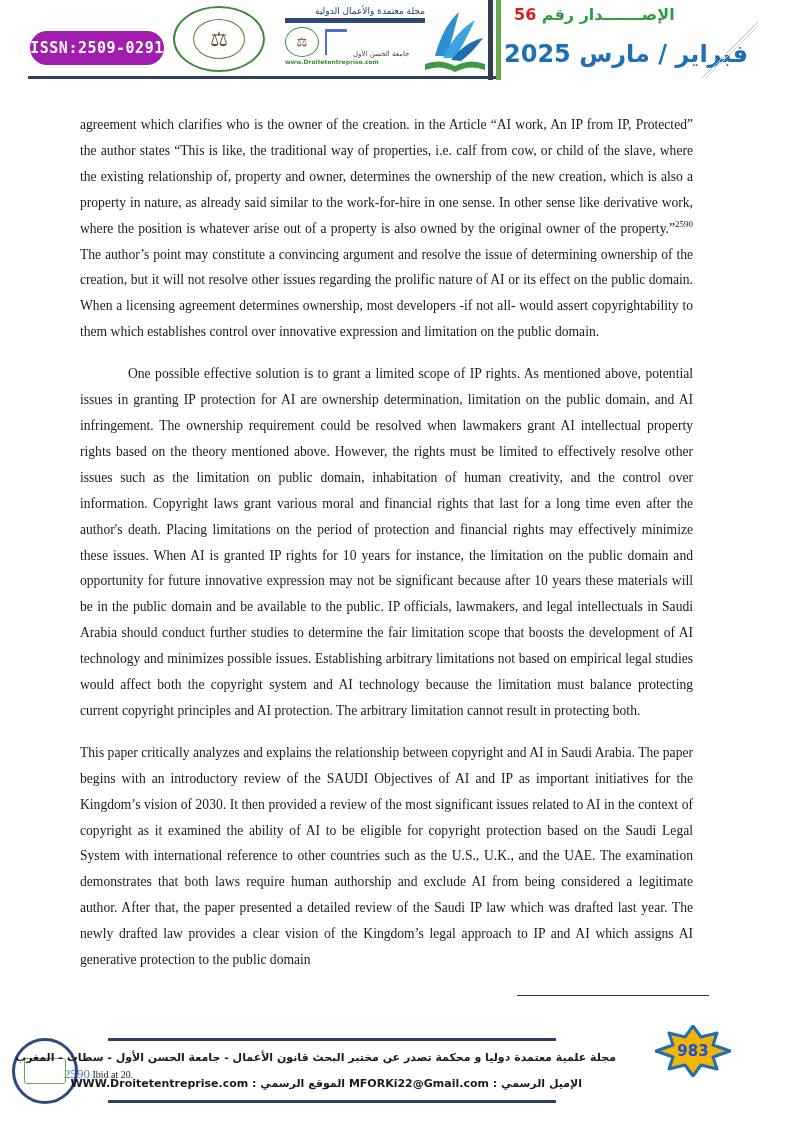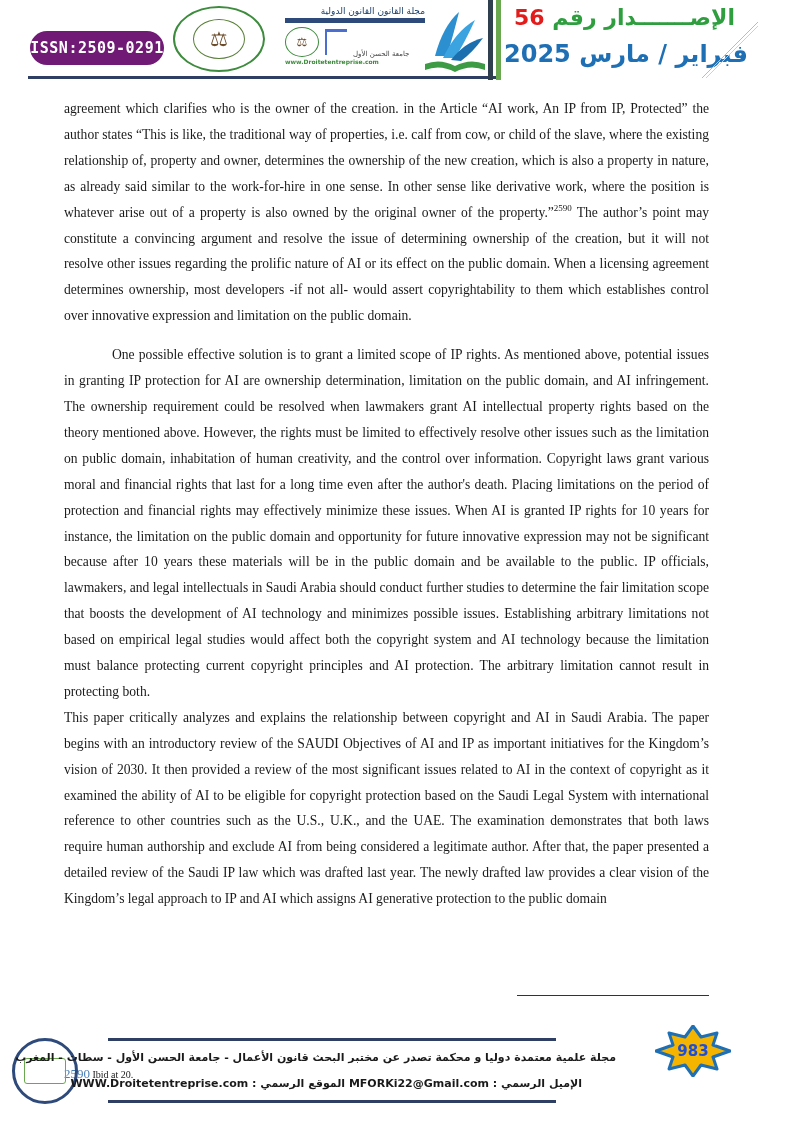--- a/index.html
+++ b/index.html
@@ -1,42 +1,42 @@
 <!DOCTYPE html>
 <html><head>
 <meta charset="utf-8">
 <style>
   html, body { margin:0; padding:0; background:#ffffff; }
   body { width:794px; height:1123px; position:relative; overflow:hidden; font-family:"Liberation Serif", serif; color:#1a1a1a; }
 
   
-  .issn-pill { position:absolute; left:30px; top:31px; width:134px; height:34px; border-radius:17px; background:#701a75; color:#fff; font-family:"DejaVu Sans Mono", monospace; font-weight:bold; font-size:15px; display:flex; align-items:center; justify-content:center; letter-spacing:0.5px; }
+  .issn-pill { position:absolute; left:30px; top:31px; width:134px; height:34px; border-radius:17px; background:#a21caf; color:#fff; font-family:"DejaVu Sans Mono", monospace; font-weight:bold; font-size:15px; display:flex; align-items:center; justify-content:center; letter-spacing:0.5px; }
   .lab-seal { position:absolute; left:173px; top:6px; width:92px; height:66px; border-radius:50%; border:2px solid #3d8b3d; box-sizing:border-box; display:flex; align-items:center; justify-content:center; }
   .lab-seal .inner { width:50px; height:38px; border-radius:50%; border:1px solid #5a7f3a; display:flex; align-items:center; justify-content:center; font-size:20px; color:#6b4b2a; }
   .journal-block { position:absolute; left:285px; top:6px; width:140px; height:64px; }
   .journal-block .title-ar { font-family:"DejaVu Sans", sans-serif; font-size:9px; color:#1b3f6b; text-align:right; direction:rtl; white-space:nowrap; }
   .journal-block .title-bar { margin-top:2px; height:5px; background:#2e4a7a; width:100%; }
   .journal-block .logos { display:flex; align-items:center; gap:6px; margin-top:3px; height:32px; }
   .mini-seal { width:34px; height:30px; border-radius:50%; border:1.5px solid #3d8b3d; box-sizing:border-box; display:flex; align-items:center; justify-content:center; font-size:12px; color:#6b4b2a; }
   .uni-logo { width:22px; height:26px; border-top:3px solid #4a6fd0; border-left:2px solid #4a6fd0; box-sizing:border-box; }
   .uni-name { font-family:"DejaVu Sans", sans-serif; font-size:7px; color:#444; direction:rtl;margin-top:24px; }
   .journal-block .url { font-family:"DejaVu Sans", sans-serif; font-size:6px; color:#3d8b3d; font-weight:bold; }
   .book-logo { position:absolute; left:425px; top:6px; width:60px; height:66px; }
   .header-rule { position:absolute; left:28px; top:76px; width:470px; height:3px; background:#2e3f63; }
   .vbar1 { position:absolute; left:488px; top:0; width:5px; height:80px; background:#2f3f4f; }
   .vbar2 { position:absolute; left:496px; top:0; width:5px; height:80px; background:#6aa84f; }
-  .issue-line { position:absolute; left:514px; top:5px; width:220px; text-align:left; font-family:"DejaVu Sans", sans-serif; font-weight:bold; font-size:22px; white-space:nowrap; }
+  .issue-line { position:absolute; left:514px; top:5px; width:220px; text-align:left; font-family:"DejaVu Sans", sans-serif; font-weight:bold; font-size:16px; white-space:nowrap; }
   .issue-line .num { color:#e21b1b; }
   .issue-line .lbl { color:#2e9e3f; }
   .date-line { position:absolute; left:504px; top:40px; font-family:"DejaVu Sans", sans-serif; font-weight:bold; font-size:24px; color:#1f6fb5; white-space:nowrap; }
   .diag { position:absolute; left:700px; top:20px; width:60px; height:60px; }
 
   
   .content { position:absolute; left:64px; top:96px; width:645px; font-family:"Liberation Serif", serif; font-size:13.6px; line-height:25.9px; text-align:justify; color:#1a1a1a; }
-  .content p { margin:0; }
+  .content p { margin:16px; }
   .content p.indent { text-indent:48px; margin-top:13px; }
   .content sup { font-size:9px; line-height:0; }
   .content .heading { font-weight:bold; margin-top:25px; }
 
   
   .fn-rule { position:absolute; left:517px; top:995px; width:192px; height:1px; background:#333; }
   .footnote { position:absolute; left:64px; top:1066px; font-family:"Liberation Serif", serif; font-size:10px; color:#222; }
   .footnote .fn-num { color:#4a7fb5; font-size:13px; }
 
   
@@ -52,21 +52,21 @@
 </head>
 <body>
 
 <div class="issn-pill">ISSN:2509-0291</div>
 
 <div class="lab-seal">
   <div class="inner">⚖</div>
 </div>
 
 <div class="journal-block">
-  <div class="title-ar">مجلة القانون القانون الدولية</div>
+  <div class="title-ar">مجلة معتمدة والأعمال الدولية</div>
   <div class="title-bar"></div>
   <div class="logos">
     <div class="mini-seal">⚖</div>
     <div class="uni-logo"></div>
     <div class="uni-name">جامعة الحسن الأول</div>
   </div>
   <div class="url">www.Droitetentreprise.com</div>
 </div>
 
 <svg class="book-logo" viewBox="0 0 60 66">

